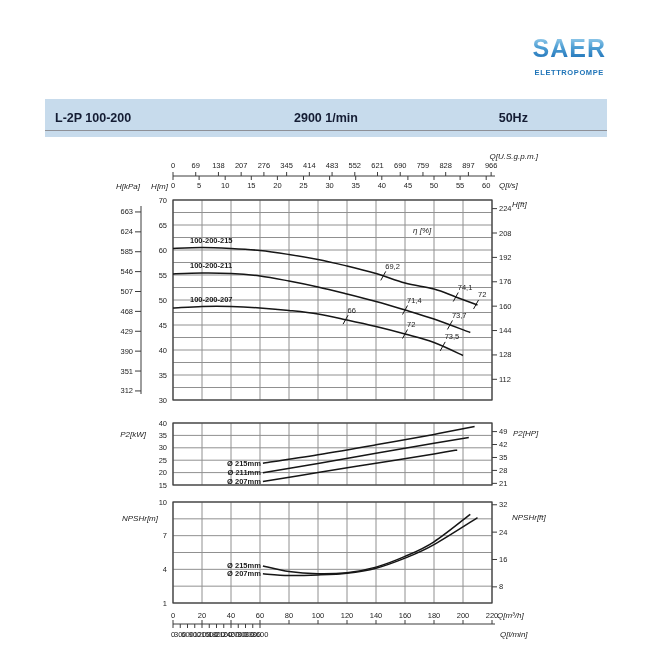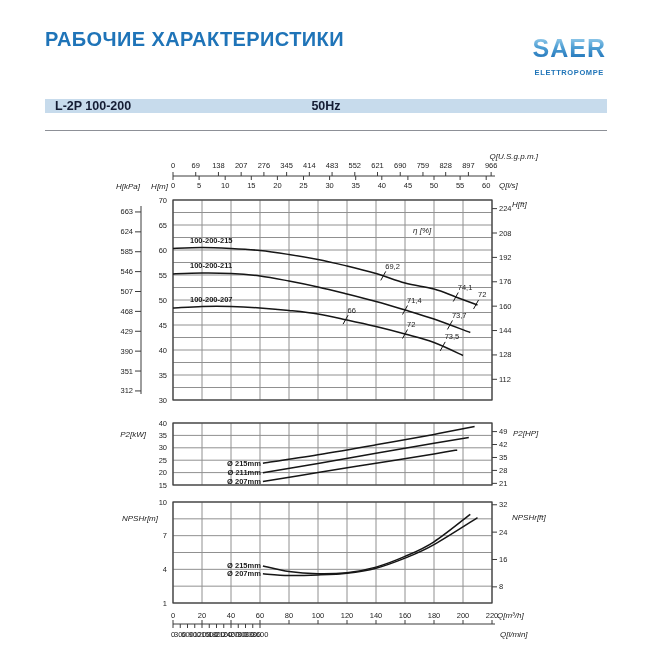--- a/index.html
+++ b/index.html
@@ -5,43 +5,43 @@
   html,body{margin:0;padding:0;background:#fff;width:650px;height:650px;overflow:hidden;
     font-family:"Liberation Sans", sans-serif;}
   .page{position:relative;width:650px;height:650px;background:#fff;}
   .page-title{position:absolute;left:45px;top:28px;font-size:20px;font-weight:bold;
     letter-spacing:.4px;color:#1f74b8;}
   .logo{position:absolute;right:44px;top:12px;text-align:center;line-height:1;}
   .logo-name{font-size:25px;font-weight:bold;letter-spacing:1px;
     background:linear-gradient(180deg,#9fd2ee 0%,#4f9fd4 45%,#1a6db5 100%);
     -webkit-background-clip:text;background-clip:text;color:#1f74b8;margin-top:24px;-webkit-text-fill-color:transparent;}
   .logo-sub{font-size:7.5px;font-weight:bold;color:#1f74b8;letter-spacing:.6px;margin-top:8px;}
-  .header-bar{position:absolute;left:45px;top:99px;width:562px;height:14px;background:#c7dbec;
+  .header-bar{position:absolute;left:45px;top:99px;width:562px;height:38px;background:#c7dbec;
     display:grid;grid-template-columns:1fr 1fr 1fr;align-items:center;
     font-size:12.5px;font-weight:bold;color:#141c33;}
   .header-bar .cell-left{padding-left:10px;}
   .header-bar .cell-mid{text-align:center;}
   .header-bar .cell-right{text-align:center;}
   .header-divider{position:absolute;left:45px;top:130px;width:562px;height:0;
     border-top:1.5px solid #8d9097;}
   svg text{fill:#1c1c1c;}
 </style>
 </head>
 <body>
 
 <div class="page">
-  <div class="page-title">РАБОЧИЕ ХАРАКТЕРИСТИКИ</div>
 
   <div class="logo">
     <div class="logo-name">SAER</div>
     <div class="logo-sub">ELETTROPOMPE</div>
   </div>
 
   <div class="header-bar">
     <div class="cell-left">L-2P 100-200</div>
+    <div class="cell-mid">2900 1/min</div>
     <div class="cell-right">50Hz</div>
   </div>
   <div class="header-divider"></div>
 
   <svg id="chart-svg" width="650" height="650" viewBox="0 0 650 650" style="position:absolute;left:0;top:0;">
       <text x="538" y="159" font-size="8" font-style="italic" font-weight="normal" text-anchor="end">Q[U.S.g.p.m.]</text>
       <line x1="173" y1="176" x2="495" y2="176" stroke="#3c3c3c" stroke-width="1"></line>
       <line x1="173" y1="172" x2="173" y2="176" stroke="#3c3c3c" stroke-width="1"></line>
       <text x="173" y="168" font-size="7.5" font-style="normal" font-weight="normal" text-anchor="middle">0</text>
       <line x1="195.72385624999998" y1="172" x2="195.72385624999998" y2="176" stroke="#3c3c3c" stroke-width="1"></line>

